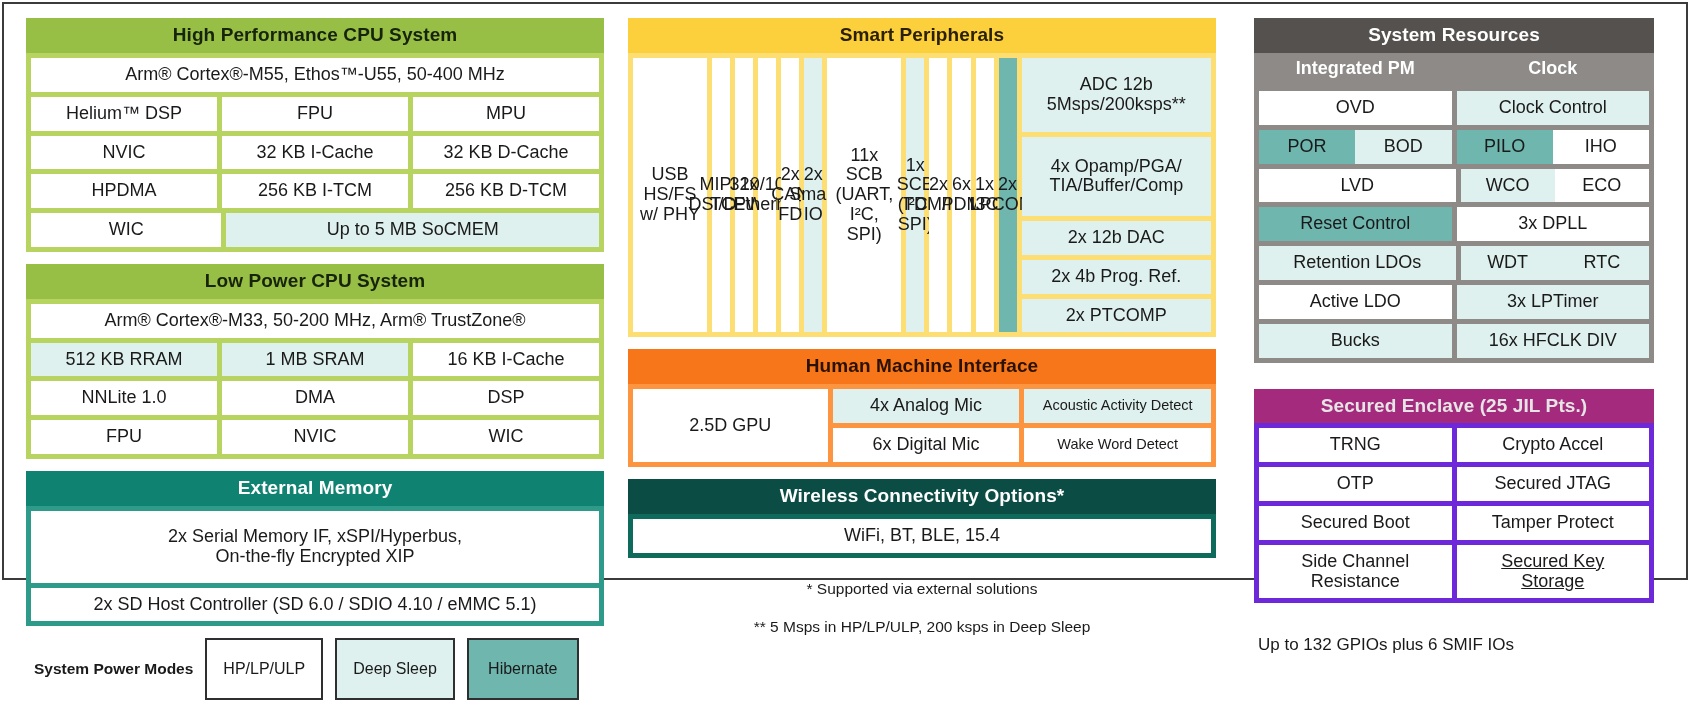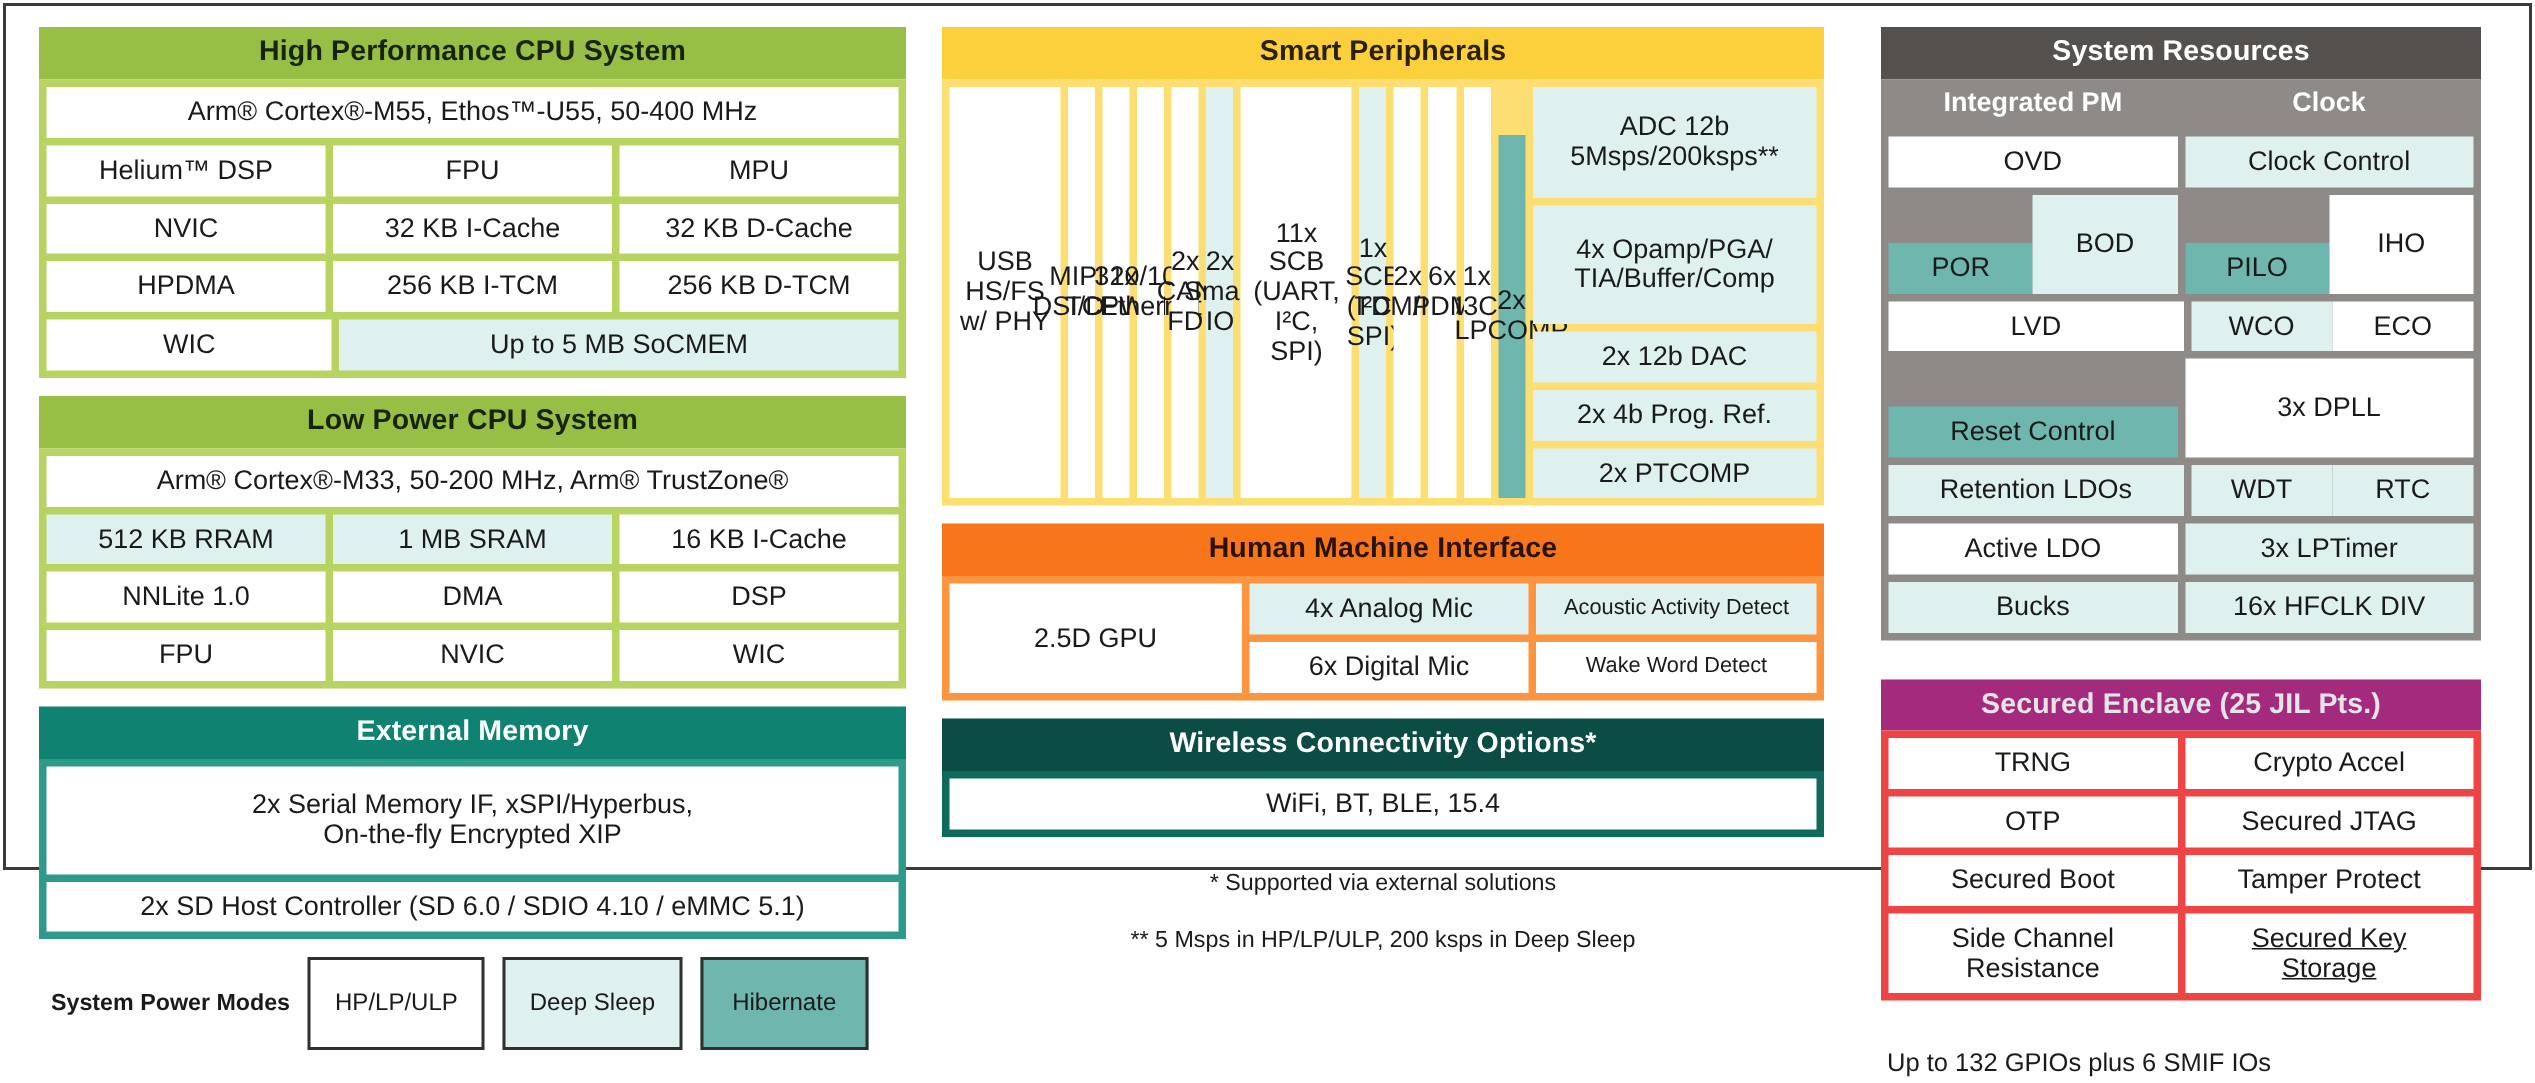--- a/index.html
+++ b/index.html
@@ -33,38 +33,38 @@
   .row { display:flex; gap:5px; }
   .cell {
     background:#ffffff;
     flex:1 1 0; min-width:0;
     display:flex; align-items:center; justify-content:center;
     text-align:center;
     font-size:18px; line-height:1.1;
     padding:7px 4px;
   }
   .cell.mint { background:#DEF1EE; }
-  .cell.teal { background:#6FB6AE;margin-top:32px; }
+  .cell.teal { background:#6FB6AE; }
   .cell.sm   { font-size:14.5px; }
 
   
   .green   .hd { background:#97BF45; color:#17240b; }
   .green   .bd { background:#B6D45F; }
   .teal    .hd { background:#108272; color:#ffffff; }
   .teal    .bd { background:#2E9B8A; }
   .yellow  .hd { background:#FBD03C; color:#2b2100; }
   .yellow  .bd { background:#FDDE72; }
   .orange  .hd { background:#F8761A; color:#2a1200; }
   .orange  .bd { background:#FC9440; }
   .dteal   .hd { background:#0B4D44; color:#ffffff; }
   .dteal   .bd { background:#0E6B5C; }
   .gray    .hd { background:#55514F; color:#ffffff; }
   .gray    .bd { background:#8E8A88; }
   .magenta .hd { background:#A32A7D; color:#e5e5e5; }
-  .magenta .bd { background:#ef4444; }
+  .magenta .bd { background:#6d28d9; }
 
   .gap-s { height:12px; }
   .gap-m { height:18px; }
   .gap-l { height:26px; }
 
   
   .subhd { display:flex; gap:5px; padding:0 0 3px; }
   .subhd > div {
     flex:1 1 0; text-align:center; color:#ffffff;
     font-weight:bold; font-size:18px; padding:2px 0 4px;

